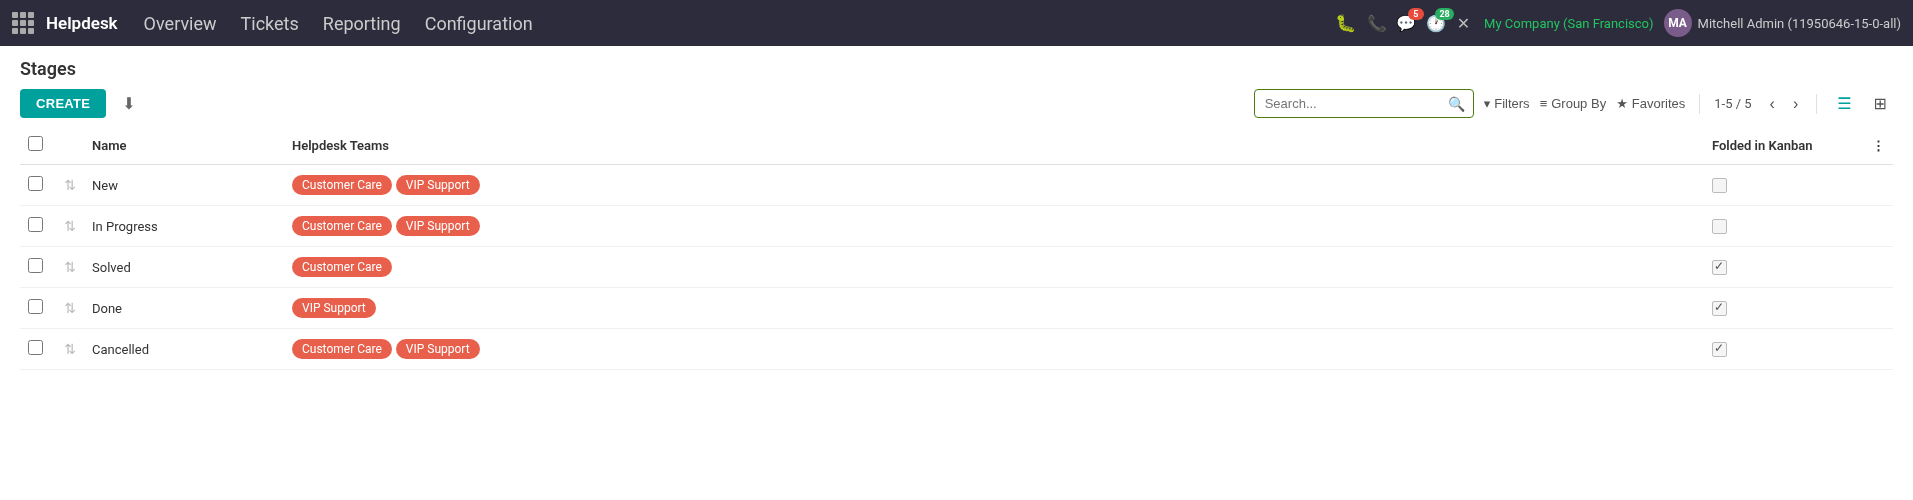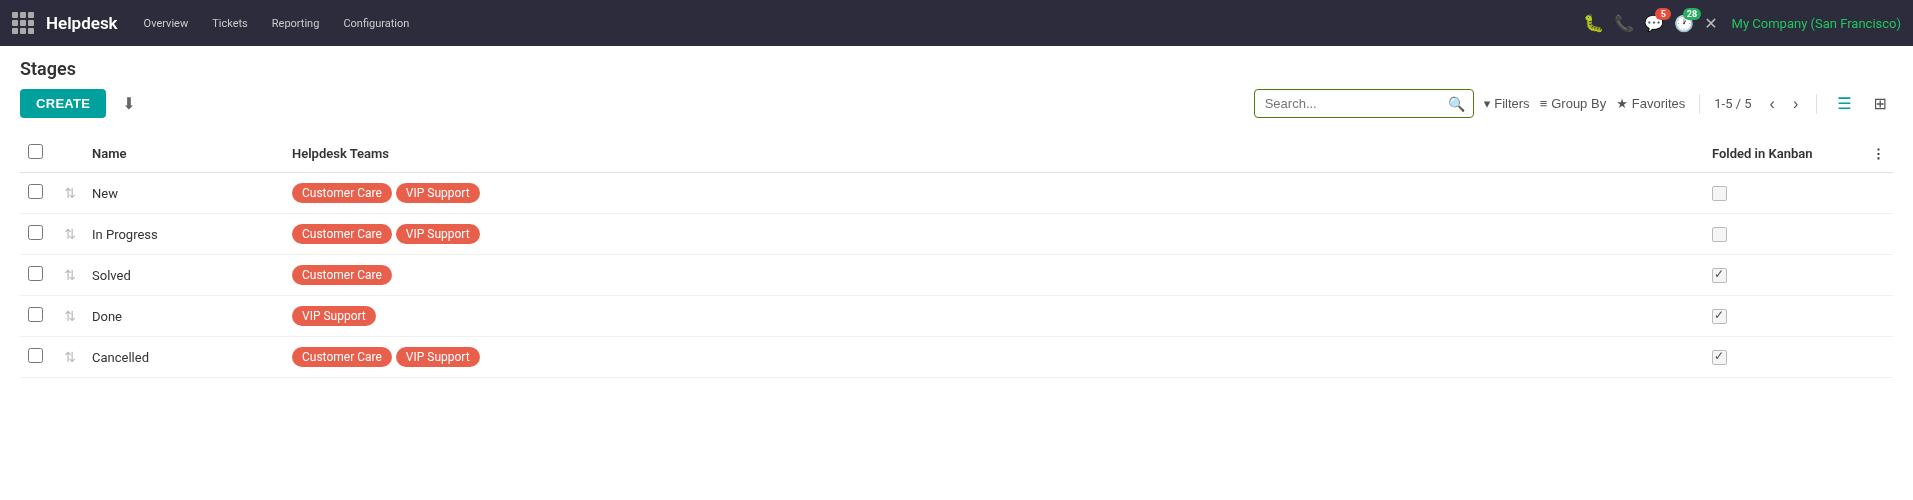--- a/index.html
+++ b/index.html
@@ -39,21 +39,21 @@
     .topnav-nav {
       display: flex;
       gap: 4px;
       flex: 1;
     }
     .topnav-nav a {
       color: #ccc;
       text-decoration: none;
       padding: 6px 10px;
       border-radius: 4px;
-      font-size: 11px;
+      font-size: 18px;
       cursor: pointer;
     }
     .topnav-right {
       display: flex;
       align-items: center;
       gap: 10px;
       margin-left: auto;
     }
     .topnav-icon {
       color: #bbb;
@@ -262,21 +262,21 @@
       width: 28px;
       text-align: right;
       color: #999;
       cursor: pointer;
     }
 
     
     .toolbar-row {
       display: flex;
       align-items: center;
-      margin-bottom: 16px;
+      margin-bottom: 8px;
       gap: 8px;
     }
     .toolbar-row-left {
       display: flex;
       align-items: center;
       gap: 8px;
     }
     .toolbar-row-right {
       display: flex;
       align-items: center;
@@ -320,20 +320,24 @@
     <span class="topnav-icon" style="position:relative;">
       💬
       <span class="badge">5</span>
     </span>
     <span class="topnav-icon" style="position:relative;">
       🕐
       <span class="badge badge-green">28</span>
     </span>
     <span class="topnav-icon">✕</span>
     <span class="topnav-company">My Company (San Francisco)</span>
+    <div class="topnav-user">
+      <div class="avatar">MA</div>
+      <span>Mitchell Admin (11950646-15-0-all)</span>
+    </div>
   </div>
 </nav>
 
 <div class="page">
   <div class="page-title">Stages</div>
 
   <div class="toolbar-row">
     <div class="toolbar-row-left">
       <button class="btn-create">CREATE</button>
       <button class="btn-icon" title="Export">⬇</button>

